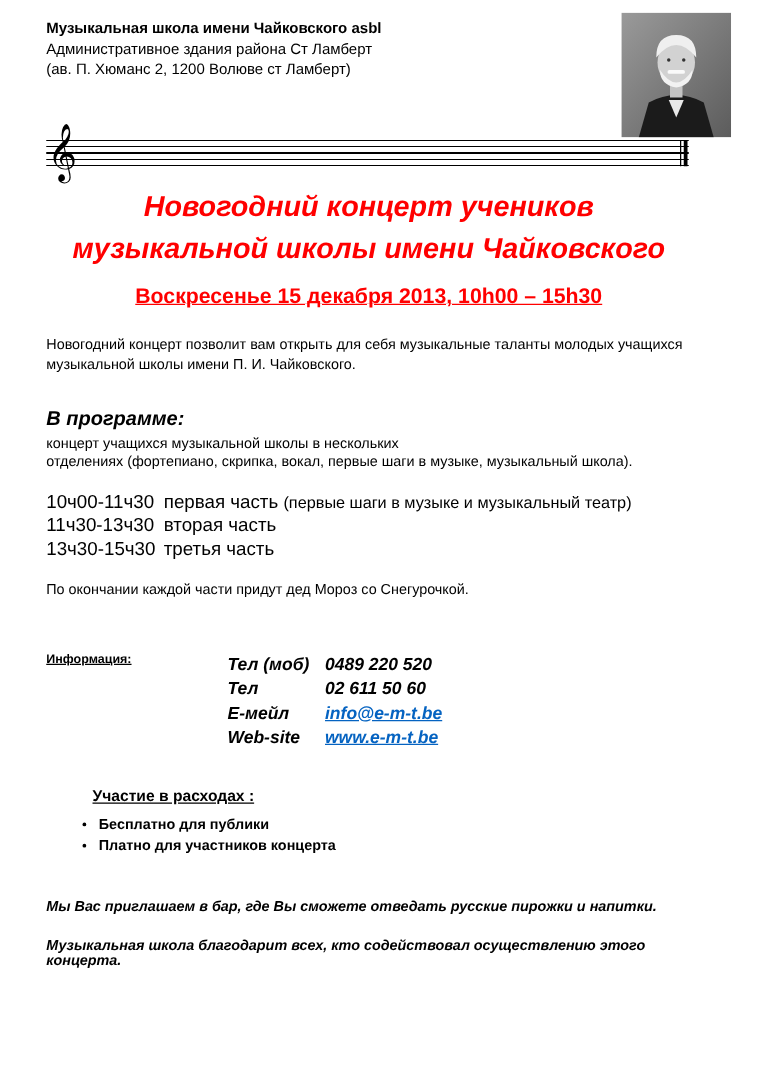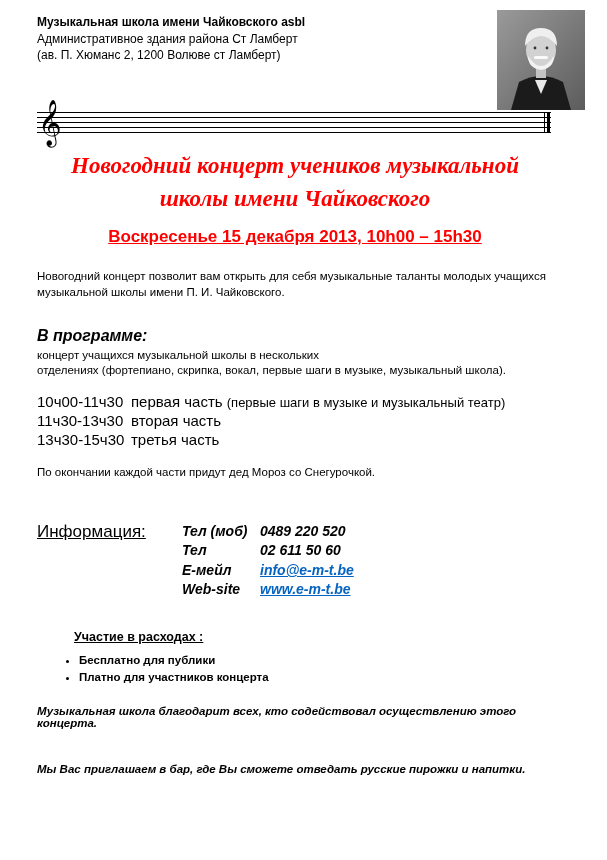--- a/index.html
+++ b/index.html
@@ -38,21 +38,21 @@
   }
   .bar-thin  { position: absolute; right: 6px; top: 0; width: 1px; height: 21px; background: #000; }
   .bar-thick { position: absolute; right: 1px; top: 0; width: 3px; height: 21px; background: #000; }
 
   
   .title {
     margin: 16px auto 0 auto;
     max-width: 525px;
     text-align: center;
     color: #ff0000;
-    font-family: Liberation Serif, serif;
+    font-family: Liberation Sans, sans-serif;
     font-style: italic; font-weight: bold;
     font-size: 23px; line-height: 1.45;
   }
   .date-line {
     margin-top: 12px;
     text-align: center;
     color: #ff0000;
     font-weight: bold;
     font-size: 17px;
     text-decoration: underline;
@@ -66,21 +66,21 @@
   .program-desc { margin-top: 3px; font-size: 11.5px; line-height: 1.36; }
   .schedule { margin-top: 14px; }
   .schedule-row { font-size: 15px; line-height: 1.26; }
   .schedule-row .time { display: inline-block; width: 94px; }
   .schedule-row .note { font-size: 13px; }
   .after-note { margin-top: 16px; font-size: 11.5px; }
 
   
   .info { margin-top: 44px; display: flex; }
   .info-heading {
-    width: 145px; font-size: 17px; font-weight: normal; text-decoration: underline;
+    width: 145px; font-size: 10px; font-weight: bold; text-decoration: underline;
   }
   .info-rows { font-size: 14px; }
   .info-row { display: flex; line-height: 1.4; }
   .info-label { width: 78px; font-weight: bold; font-style: italic; }
   .info-value { font-weight: bold; font-style: italic; }
   .info-value a, a.link-value {
     color: #0563c1; text-decoration: underline; font-weight: bold; font-style: italic; cursor: pointer;
   }
 
   
@@ -193,16 +193,16 @@
   </div>
 
   <div class="fees">
     <div class="fees-heading">Участие в расходах :</div>
     <ul class="fees-list">
       <li>Бесплатно для публики</li>
       <li>Платно для участников концерта</li>
     </ul>
   </div>
 
+  <div class="closing c1">Мы Вас приглашаем в бар, где Вы сможете  отведать русские пирожки и напитки.</div>
   <div class="closing c2">Музыкальная школа благодарит всех, кто содействовал осуществлению этого концерта.</div>
-  <div class="closing c1">Мы Вас приглашаем в бар, где Вы сможете  отведать русские пирожки и напитки.</div>
 
 </div>
 
 </body></html>

